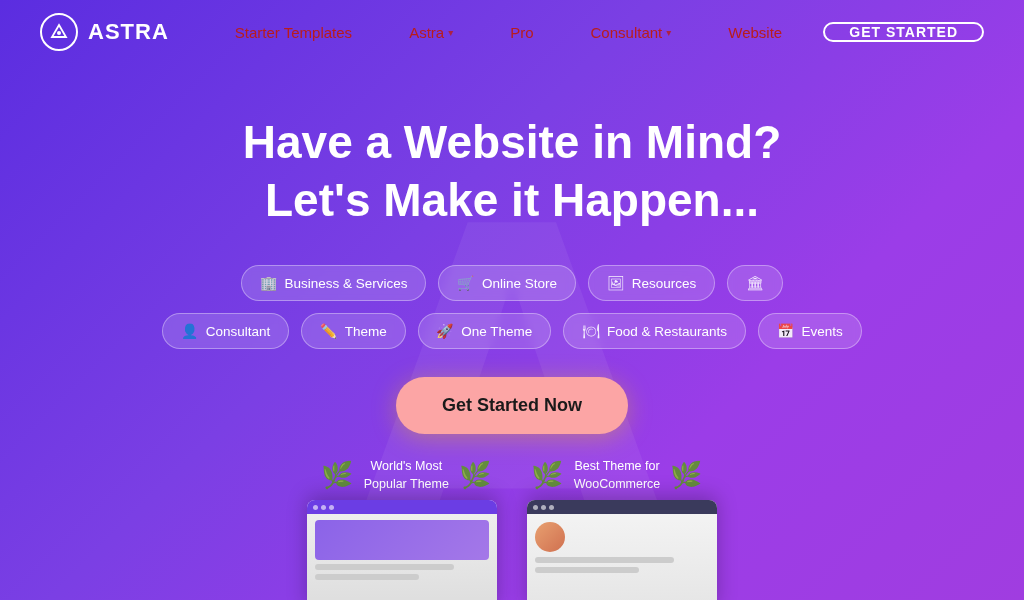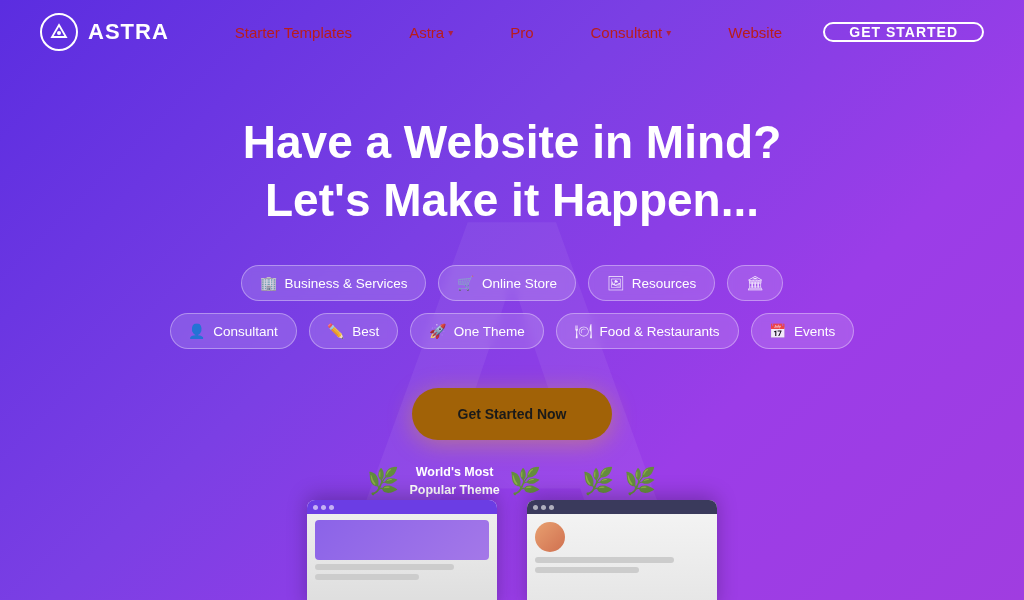--- a/index.html
+++ b/index.html
@@ -128,30 +128,29 @@
     .pill-icon {
       font-size: 14px;
       opacity: 0.9;
     }
 
     
     .cta-wrap {
       margin: 28px 0 24px;
     }
     .cta-btn {
-      background: #a16207;
+      background: #fca5a5;
       color: #1a1a1a;
       border: none;
       border-radius: 40px;
       padding: 18px 46px;
-      font-size: 14px;
+      font-size: 18px;
       font-weight: 700;
       cursor: pointer;
       box-shadow: 0 4px 24px rgba(245,194,0,0.35);
-      margin-top: 11px;
     }
 
     
     .badges {
       display: flex;
       justify-content: center;
       gap: 40px;
       margin-top: 8px;
     }
     .badge {
@@ -159,21 +158,21 @@
       align-items: center;
       gap: 10px;
       color: white;
     }
     .laurel {
       font-size: 26px;
       opacity: 0.85;
     }
     .badge-text {
       font-size: 12.5px;
-      font-weight: 700;
+      font-weight: 400;
       line-height: 1.4;
     }
 
     
     .preview-row {
       position: absolute;
       bottom: -10px;
       left: 50%;
       transform: translateX(-50%);
       display: flex;
@@ -309,21 +308,21 @@
     </button>
   </div>
 
   <div class="category-row">
     <button class="pill">
       <span class="pill-icon">👤</span>
       <span>Consultant</span>
     </button>
     <button class="pill">
       <span class="pill-icon">✏️</span>
-      <span>Best</span>
+      <span>Theme</span>
     </button>
     <button class="pill">
       <span class="pill-icon">🚀</span>
       <span>One Theme</span>
     </button>
     <button class="pill">
       <span class="pill-icon">🍽</span>
       <span>Food &amp; Restaurants</span>
     </button>
     <button class="pill">
@@ -340,20 +339,24 @@
     <div class="badge">
       <span class="laurel">🌿</span>
       <div class="badge-text">
         <div>World's Most</div>
         <div>Popular Theme</div>
       </div>
       <span class="laurel">🌿</span>
     </div>
     <div class="badge">
       <span class="laurel">🌿</span>
+      <div class="badge-text">
+        <div>Best Theme for</div>
+        <div>WooCommerce</div>
+      </div>
       <span class="laurel">🌿</span>
     </div>
   </div>
 </section>
 
 <div class="preview-row">
   <div class="preview-card preview-card-left">
     <div class="preview-bar">
       <div class="preview-dot"></div>
       <div class="preview-dot"></div>

